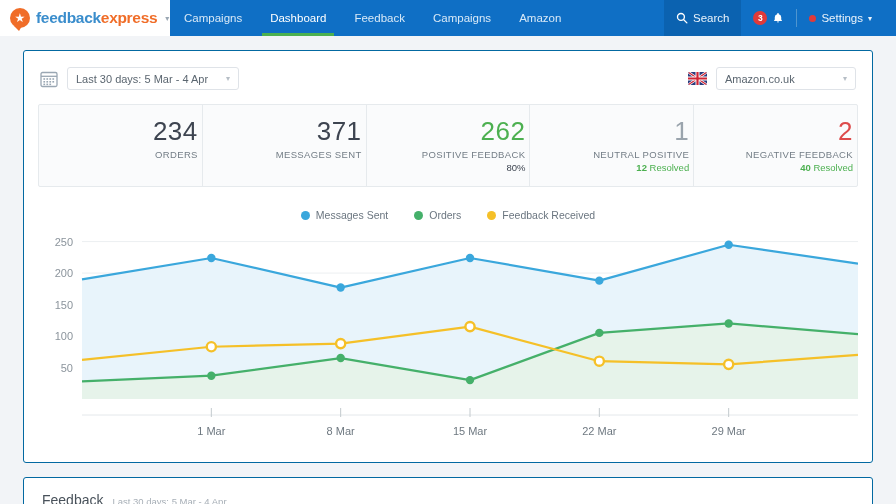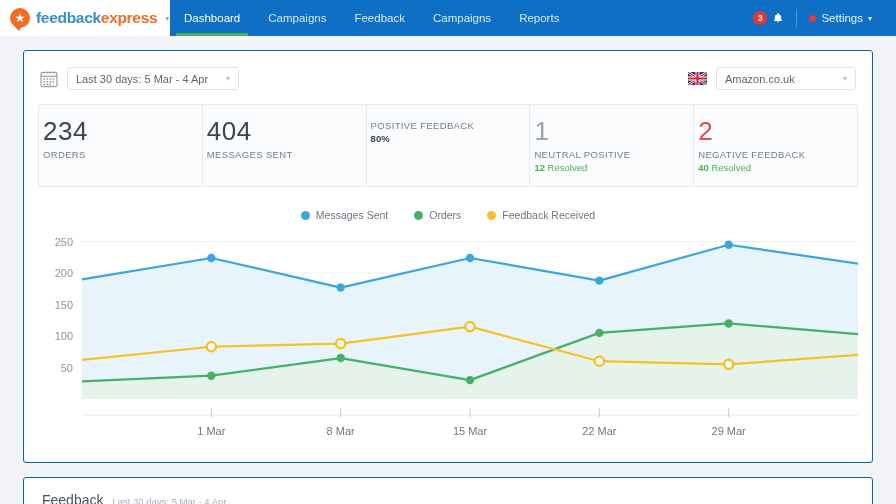--- a/index.html
+++ b/index.html
@@ -75,30 +75,30 @@
     display:flex; align-items:center; justify-content:space-between;
     padding:0 8px; font-size:11px; color:#5b6670; background:#fff; cursor:pointer; gap:18px;
   }
   .select .cv { color:#b6bec6; font-size:8px; }
   .flag { width:19px; height:13px; border-radius:2px; overflow:hidden; position:relative; background:#2a3b7d; }
 
   
   .stats {
     display:flex; border:1px solid #e6eaed; background:#fafbfc; border-radius:2px;
   }
-  .stat { flex:1; text-align:left; padding:12px 20px 13px 4px; border-right:1px solid #e6eaed; }
+  .stat { flex:1; text-align:right; padding:12px 4px 13px 4px; border-right:1px solid #e6eaed; }
   .stat:last-child { border-right:0; }
   .stat-num { font-size:26px; font-weight:300; line-height:1.12; color:#3d4450; letter-spacing:0.5px;}
   .stat-num.green { color:#4cb050; }
   .stat-num.grey  { color:#9aa4ad; }
   .stat-num.red   { color:#dd4b4b; }
   .stat-label { font-size:9.5px; color:#737d86; letter-spacing:0.35px; margin-top:3px; }
   .stat-sub { font-size:9.5px; margin-top:2px; color:#4cb050; font-weight:400;}
   .stat-sub b { font-weight:700; }
-  .stat-sub.dark { color:#3d4450; font-weight:700; }
+  .stat-sub.dark { color:#3d4450; font-weight:400; }
 
   
   .legend { display:flex; justify-content:center; gap:26px; margin-top:22px; }
   .lg { display:flex; align-items:center; gap:6px; font-size:10.5px; color:#6b7680; cursor:pointer;}
   .lg .bullet { width:9px; height:9px; border-radius:50%; }
 
   
   .feedback-card { margin-top:14px; padding:14px 18px 10px 18px; position:relative; }
   .fb-title { font-size:14px; color:#49525b; font-weight:400; }
   .fb-sub { font-size:9.5px; color:#a7afb7; }
@@ -110,38 +110,45 @@
 
   <div class="brand">
     <span class="logo-mark">
       <span class="logo-star">★</span>
     </span>
     <span class="logo-text"><span class="a">feedback</span><span class="b">express</span></span>
     <span class="brand-caret">▾</span>
   </div>
 
   <div class="nav">
+    <div class="nav-item">
+        <span>Campaigns</span>
+      </div>
     <div class="nav-item active">
         <span>Dashboard</span>
       </div>
     <div class="nav-item">
-        <span>Campaigns</span>
-      </div>
-    <div class="nav-item">
         <span>Feedback</span>
       </div>
     <div class="nav-item">
         <span>Campaigns</span>
       </div>
     <div class="nav-item">
-        <span>Reports</span>
+        <span>Amazon</span>
       </div>
   </div>
 
   <div class="nav-right">
+    <div class="nav-right-item search-block">
+      <svg width="12" height="12" viewBox="0 0 16 16">
+        <circle cx="6.6" cy="6.6" r="4.6" fill="none" stroke="#ffffff" stroke-width="1.8"></circle>
+        <line x1="10" y1="10" x2="14.5" y2="14.5" stroke="#ffffff" stroke-width="1.8" stroke-linecap="round"></line>
+      </svg>
+      <span>Search</span>
+    </div>
     <div class="nav-right-item">
       <span class="badge-red">3</span>
       <svg width="12" height="13" viewBox="0 0 16 17">
         <path d="M8 1.2a1.1 1.1 0 0 1 1.1 1.1v.5a4.3 4.3 0 0 1 3.2 4.1v3l1.2 1.8H2.5l1.2-1.8v-3A4.3 4.3 0 0 1 6.9 2.8v-.5A1.1 1.1 0 0 1 8 1.2z" fill="#ffffff"></path>
         <path d="M6.4 12.6a1.7 1.7 0 0 0 3.2 0z" fill="#ffffff"></path>
       </svg>
     </div>
     <div class="divider-v"></div>
     <div class="nav-right-item">
       <span class="dot-red"></span>
@@ -199,24 +206,25 @@
       </div>
     </div>
 
     
     <div class="stats">
       <div class="stat">
         <div class="stat-num">234</div>
         <div class="stat-label">ORDERS</div>
       </div>
       <div class="stat">
-        <div class="stat-num">404</div>
+        <div class="stat-num">371</div>
         <div class="stat-label">MESSAGES SENT</div>
       </div>
       <div class="stat">
+        <div class="stat-num green">262</div>
         <div class="stat-label">POSITIVE FEEDBACK</div>
         <div class="stat-sub dark">80%</div>
       </div>
       <div class="stat">
         <div class="stat-num grey">1</div>
         <div class="stat-label">NEUTRAL POSITIVE</div>
         <div class="stat-sub"><b>12</b> <span>Resolved</span></div>
       </div>
       <div class="stat">
         <div class="stat-num red">2</div>

